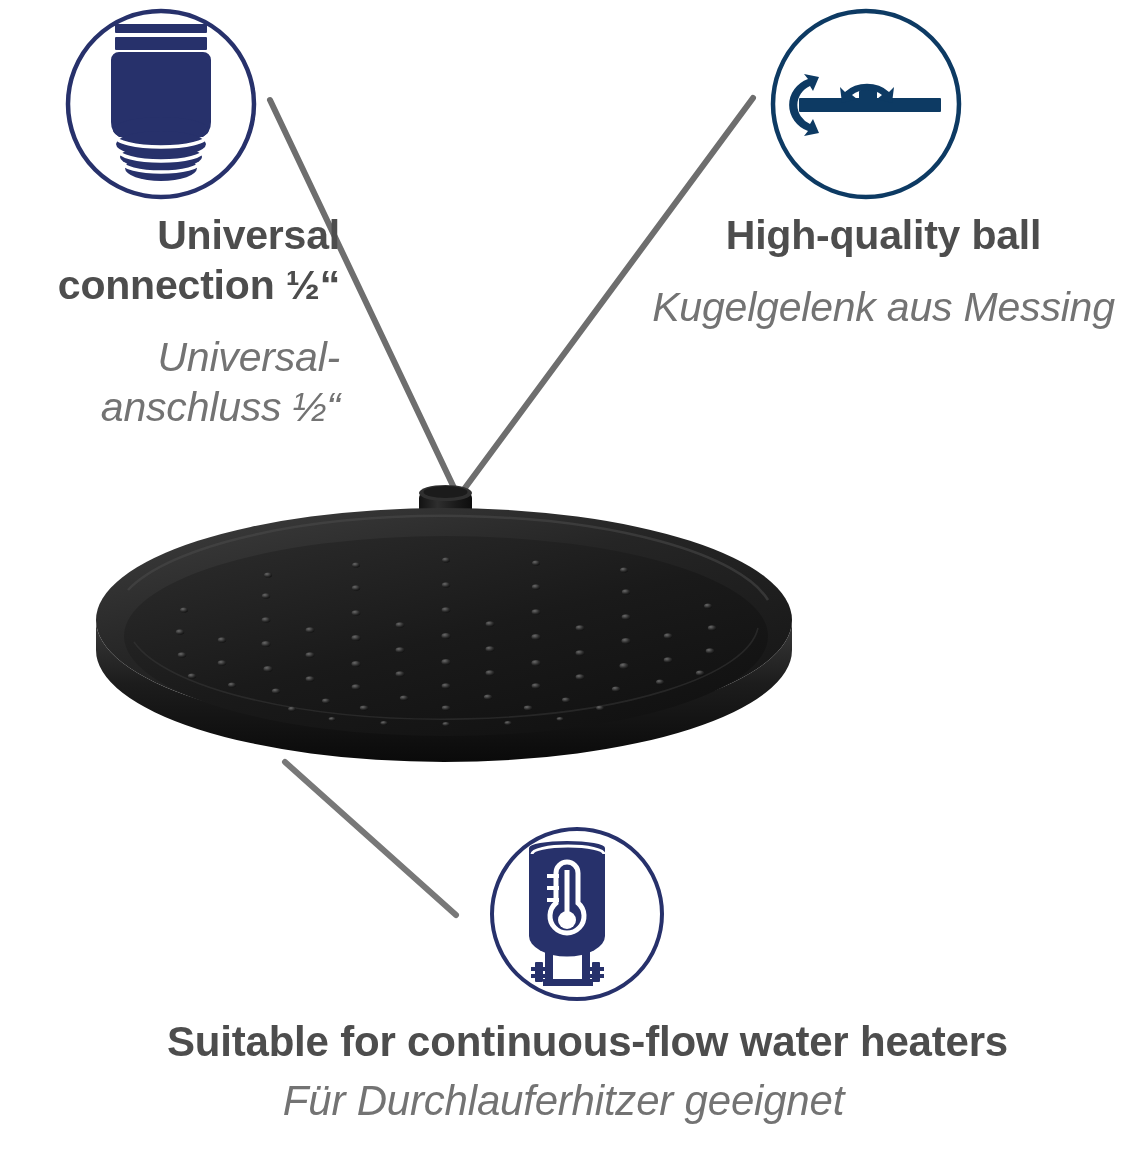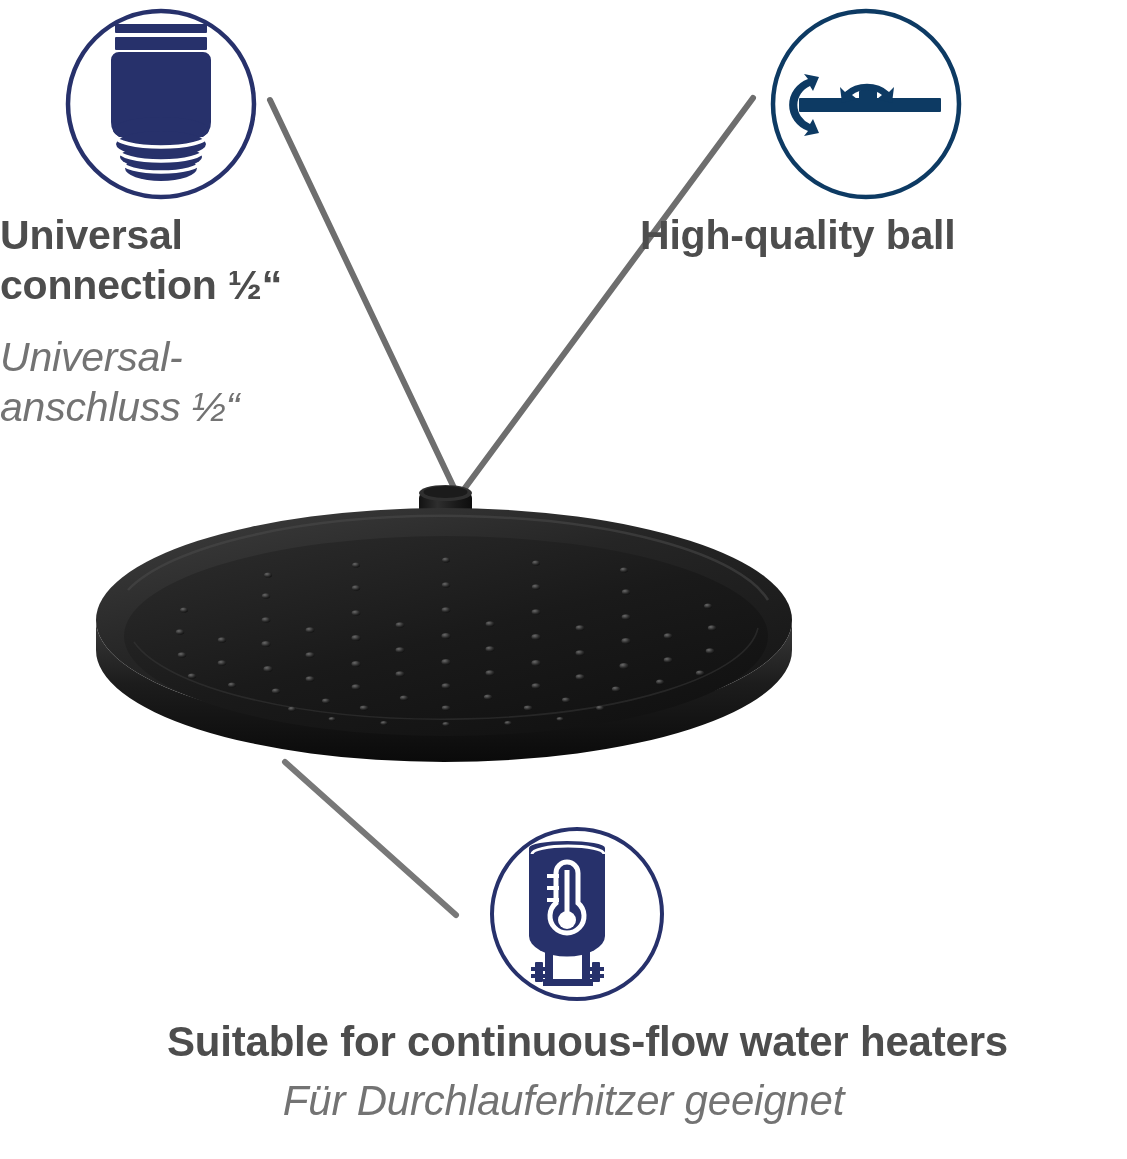--- a/index.html
+++ b/index.html
@@ -56,24 +56,25 @@
     font-style: italic;
     font-weight: normal;
     font-size: 41px;
     line-height: 1.22;
     letter-spacing: -0.2px;
   }
   .feature-de { margin-top: 22px; }
 
   #feature-universal {
     left: 0px; top: 210px; width: 340px;
-    text-align: left;
+    text-align: right;
   }
   #feature-balljoint {
     left: 640px; top: 210px; width: 487px;
+    text-align: center;
   }
   #feature-heater {
     left: 0px; top: 1016px; width: 1127px;
     text-align: center;
   }
   #feature-heater .feature-en { font-size: 42px; padding-left: 48px; }
   #feature-heater .feature-de { font-size: 42px; margin-top: 8px; }
 
   
   #product {
@@ -318,20 +319,21 @@
       <div>Universal-</div>
       <div>anschluss ½“</div>
     </div>
   </div>
 
   <div class="feature" id="feature-balljoint">
     <div class="feature-en">
       <div>High-quality ball</div>
     </div>
     <div class="feature-de">
+      <div>Kugelgelenk aus Messing</div>
     </div>
   </div>
 
   <div class="feature" id="feature-heater">
     <div class="feature-en">
       <div>Suitable for continuous-flow water heaters</div>
     </div>
     <div class="feature-de">
       <div>Für Durchlauferhitzer geeignet</div>
     </div>

